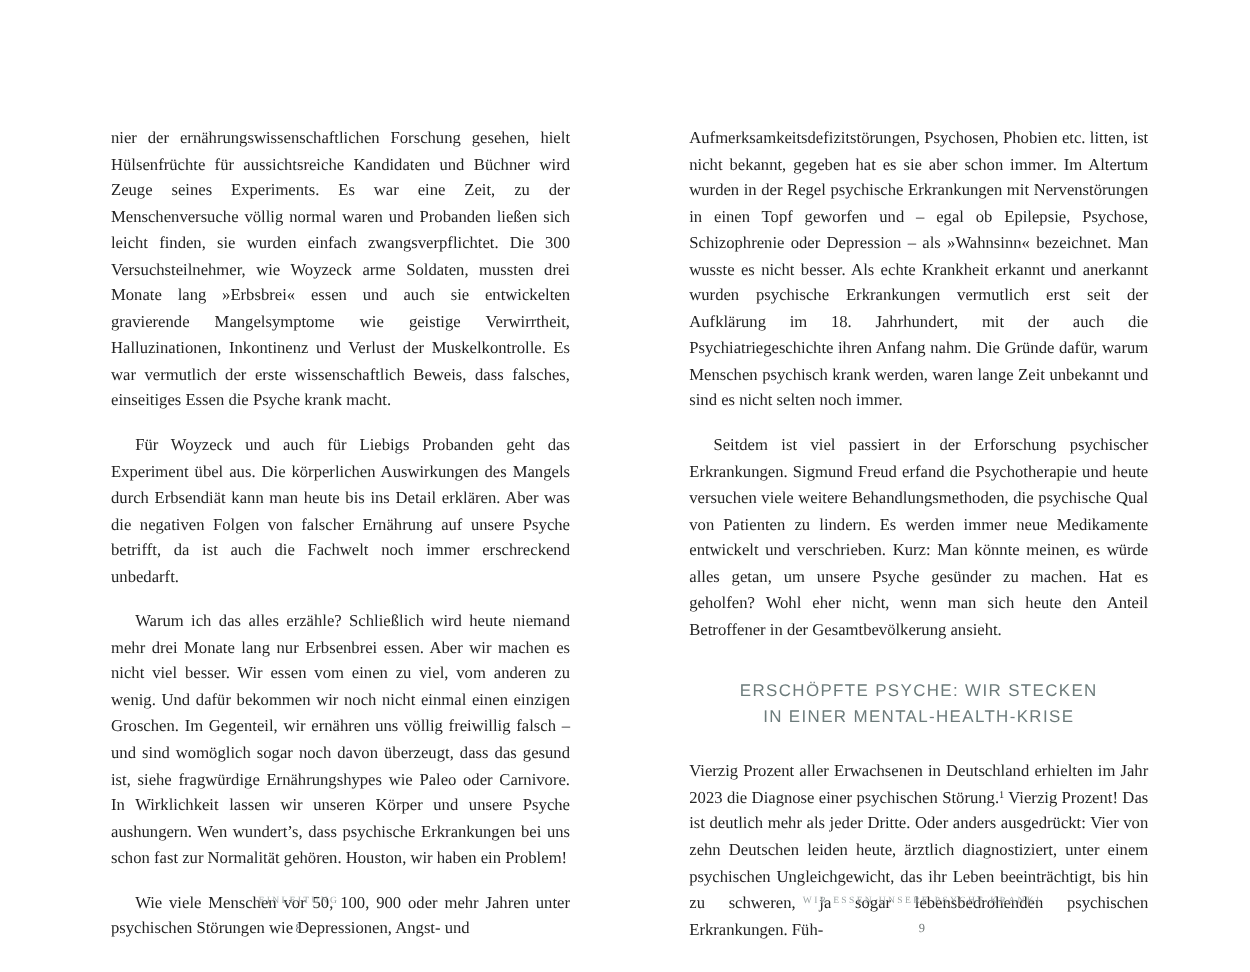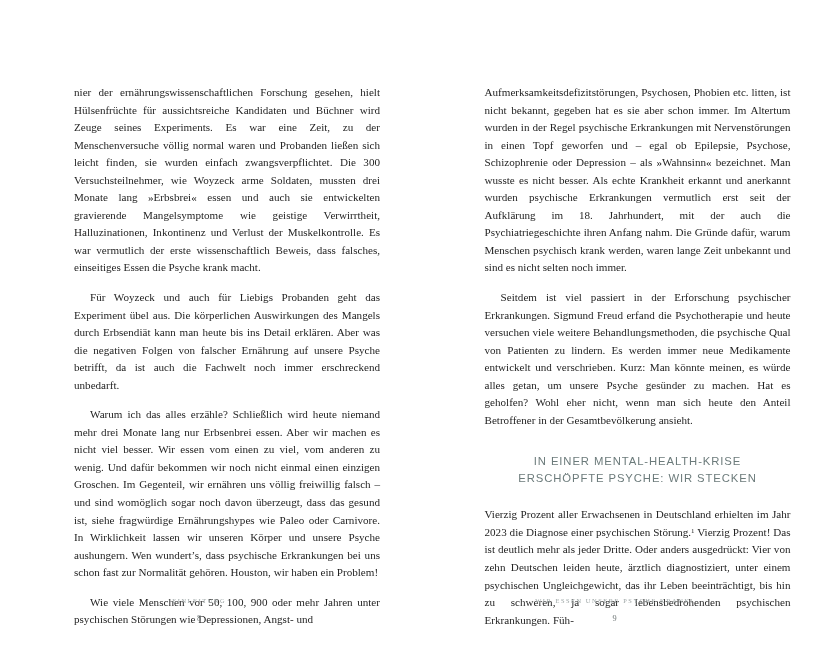--- a/index.html
+++ b/index.html
@@ -35,21 +35,21 @@
     position: absolute;
     top: 84px;
     font-size: 11.1px;
     line-height: 17.55px;
     text-align: justify;
     text-justify: inter-word;
     color: #242424;
     -webkit-font-smoothing: antialiased;
   }
   .page-left .col  { left: 74px;  width: 306px; }
-  .page-right .col { left: 68px; width: 306px; }
+  .page-right .col { left: 43px; width: 306px; }
 
   p {
     margin: 0;
     text-indent: 0;
     hyphens: manual;
   }
   p.indent { text-indent: 1.45em; margin-top: 12px; }
 
   sup.fn {
     font-size: 0.62em;
@@ -109,22 +109,22 @@
     <div class="running-head">EINLEITUNG</div>
     <div class="folio">8</div>
   </div>
 
   <div class="page page-right">
     <div class="col">
       <p>Aufmerksamkeitsdefizitstörungen, Psychosen, Phobien etc. litten, ist nicht bekannt, gegeben hat es sie aber schon immer. Im Altertum wurden in der Regel psychische Erkrankungen mit Nervenstörungen in einen Topf geworfen und – egal ob Epilepsie, Psychose, Schizophrenie oder Depression – als »Wahnsinn« bezeichnet. Man wusste es nicht besser. Als echte Krankheit erkannt und anerkannt wurden psychische Erkrankungen vermutlich erst seit der Aufklärung im 18. Jahrhundert, mit der auch die Psychiatriegeschichte ihren Anfang nahm. Die Gründe dafür, warum Menschen psychisch krank werden, waren lange Zeit unbekannt und sind es nicht selten noch immer.</p>
       <p class="indent">Seitdem ist viel passiert in der Erforschung psychischer Erkrankungen. Sigmund Freud erfand die Psychotherapie und heute versuchen viele weitere Behandlungsmethoden, die psychische Qual von Patienten zu lindern. Es werden immer neue Medikamente entwickelt und verschrieben. Kurz: Man könnte meinen, es würde alles getan, um unsere Psyche gesünder zu machen. Hat es geholfen? Wohl eher nicht, wenn man sich heute den Anteil Betroffener in der Gesamtbevölkerung ansieht.</p>
 
       <h2 class="section-head">
+        <span class="ln">ERSCHÖPFTE PSYCHE: WIR STECKEN</span>
         <span class="ln">IN EINER MENTAL-HEALTH-KRISE</span>
-        <span class="ln">ERSCHÖPFTE PSYCHE: WIR STECKEN</span>
       </h2>
 
       <p><span>Vierzig Prozent aller Erwachsenen in Deutschland erhielten im Jahr 2023 die Diagnose einer psychischen Störung</span><span>.</span><sup class="fn">1</sup><span> Vierzig Prozent! Das ist deutlich mehr als jeder Dritte. Oder anders ausgedrückt: Vier von zehn Deutschen leiden heute, ärztlich diagnostiziert, unter einem psychischen Ungleichgewicht, das ihr Leben beeinträchtigt, bis hin zu schweren, ja sogar lebensbedrohenden psychischen Erkrankungen. Füh-</span></p>
     </div>
     <div class="running-head">WIR ESSEN UNSERE PSYCHE KRANK!</div>
     <div class="folio">9</div>
   </div>
 
 </div>
 

